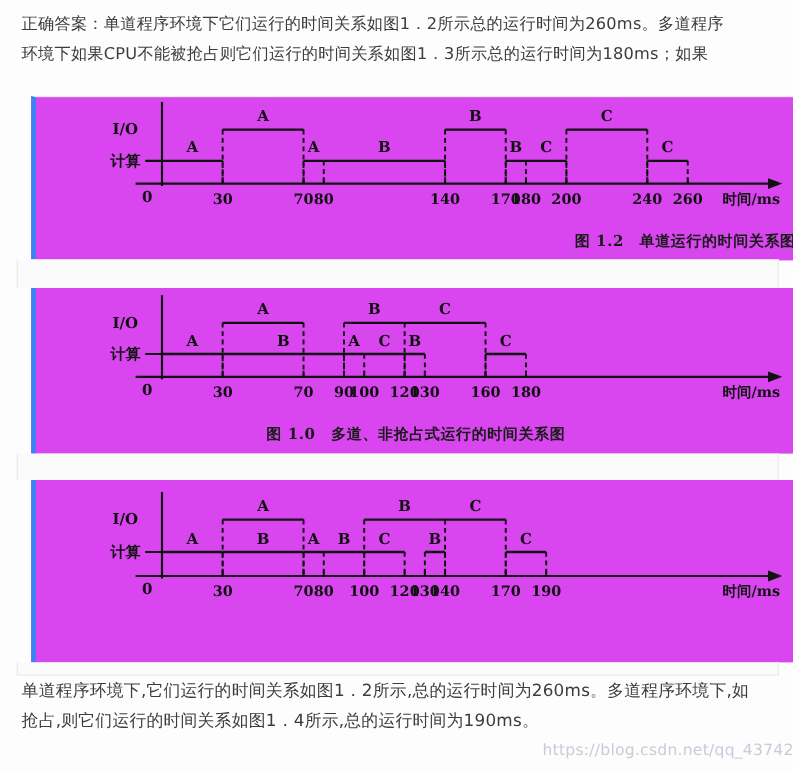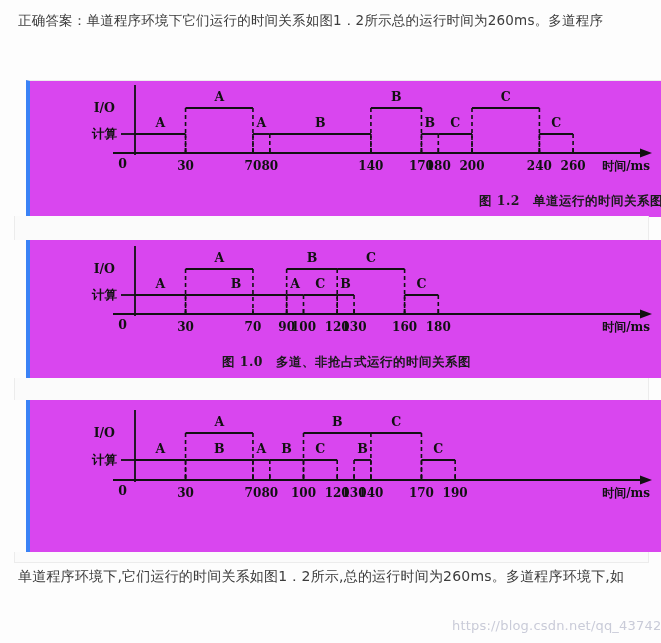--- a/index.html
+++ b/index.html
@@ -67,20 +67,21 @@
   }
   svg text{font-family:"DejaVu Serif","Liberation Serif",serif;fill:#111;}
 </style>
 </head>
 <body>
 
 <div class="page">
 
   <div class="prose" id="top-prose">
     <p>正确答案：单道程序环境下它们运行的时间关系如图1．2所示总的运行时间为260ms。多道程序</p>
+    <p>环境下如果CPU不能被抢占则它们运行的时间关系如图1．3所示总的运行时间为180ms；如果</p>
   </div>
 
   <div class="figure-block" id="fig-1">
     <svg class="diagram" id="svg-1" width="633" height="110" viewBox="0 0 633 110">
         <g>
           <line x1="105" y1="4" x2="105" y2="74" stroke="#111" stroke-width="1.8"></line>
           <line x1="83" y1="72" x2="612" y2="72" stroke="#111" stroke-width="1.8"></line>
           <polygon points="610,67.5 622,72 610,76.5" fill="#111"></polygon>
           <line x1="91" y1="53" x2="105" y2="53" stroke="#111" stroke-width="1.8"></line>
           <text x="85" y="31" text-anchor="end" font-size="12.5" font-weight="bold">I/O</text>
@@ -288,16 +289,17 @@
           <text x="366.17499999999995" y="26" text-anchor="middle" font-size="12.5" font-weight="bold">C</text>
           <line x1="391.45" y1="60" x2="425.15000000000003" y2="60" stroke="#111" stroke-width="1.9"></line>
           <text x="408.3" y="53" text-anchor="middle" font-size="12.5" font-weight="bold">C</text>
         </g>
       </svg>
   </div>
   <div id="fig-gap-c"></div>
 
   <div class="prose" id="bottom-prose">
     <p>单道程序环境下,它们运行的时间关系如图1．2所示,总的运行时间为260ms。多道程序环境下,如</p>
+    <p>抢占,则它们运行的时间关系如图1．4所示,总的运行时间为190ms。</p>
   </div>
 
   <div id="watermark">https://blog.csdn.net/qq_43742383</div>
 </div>
 
 </body></html>

